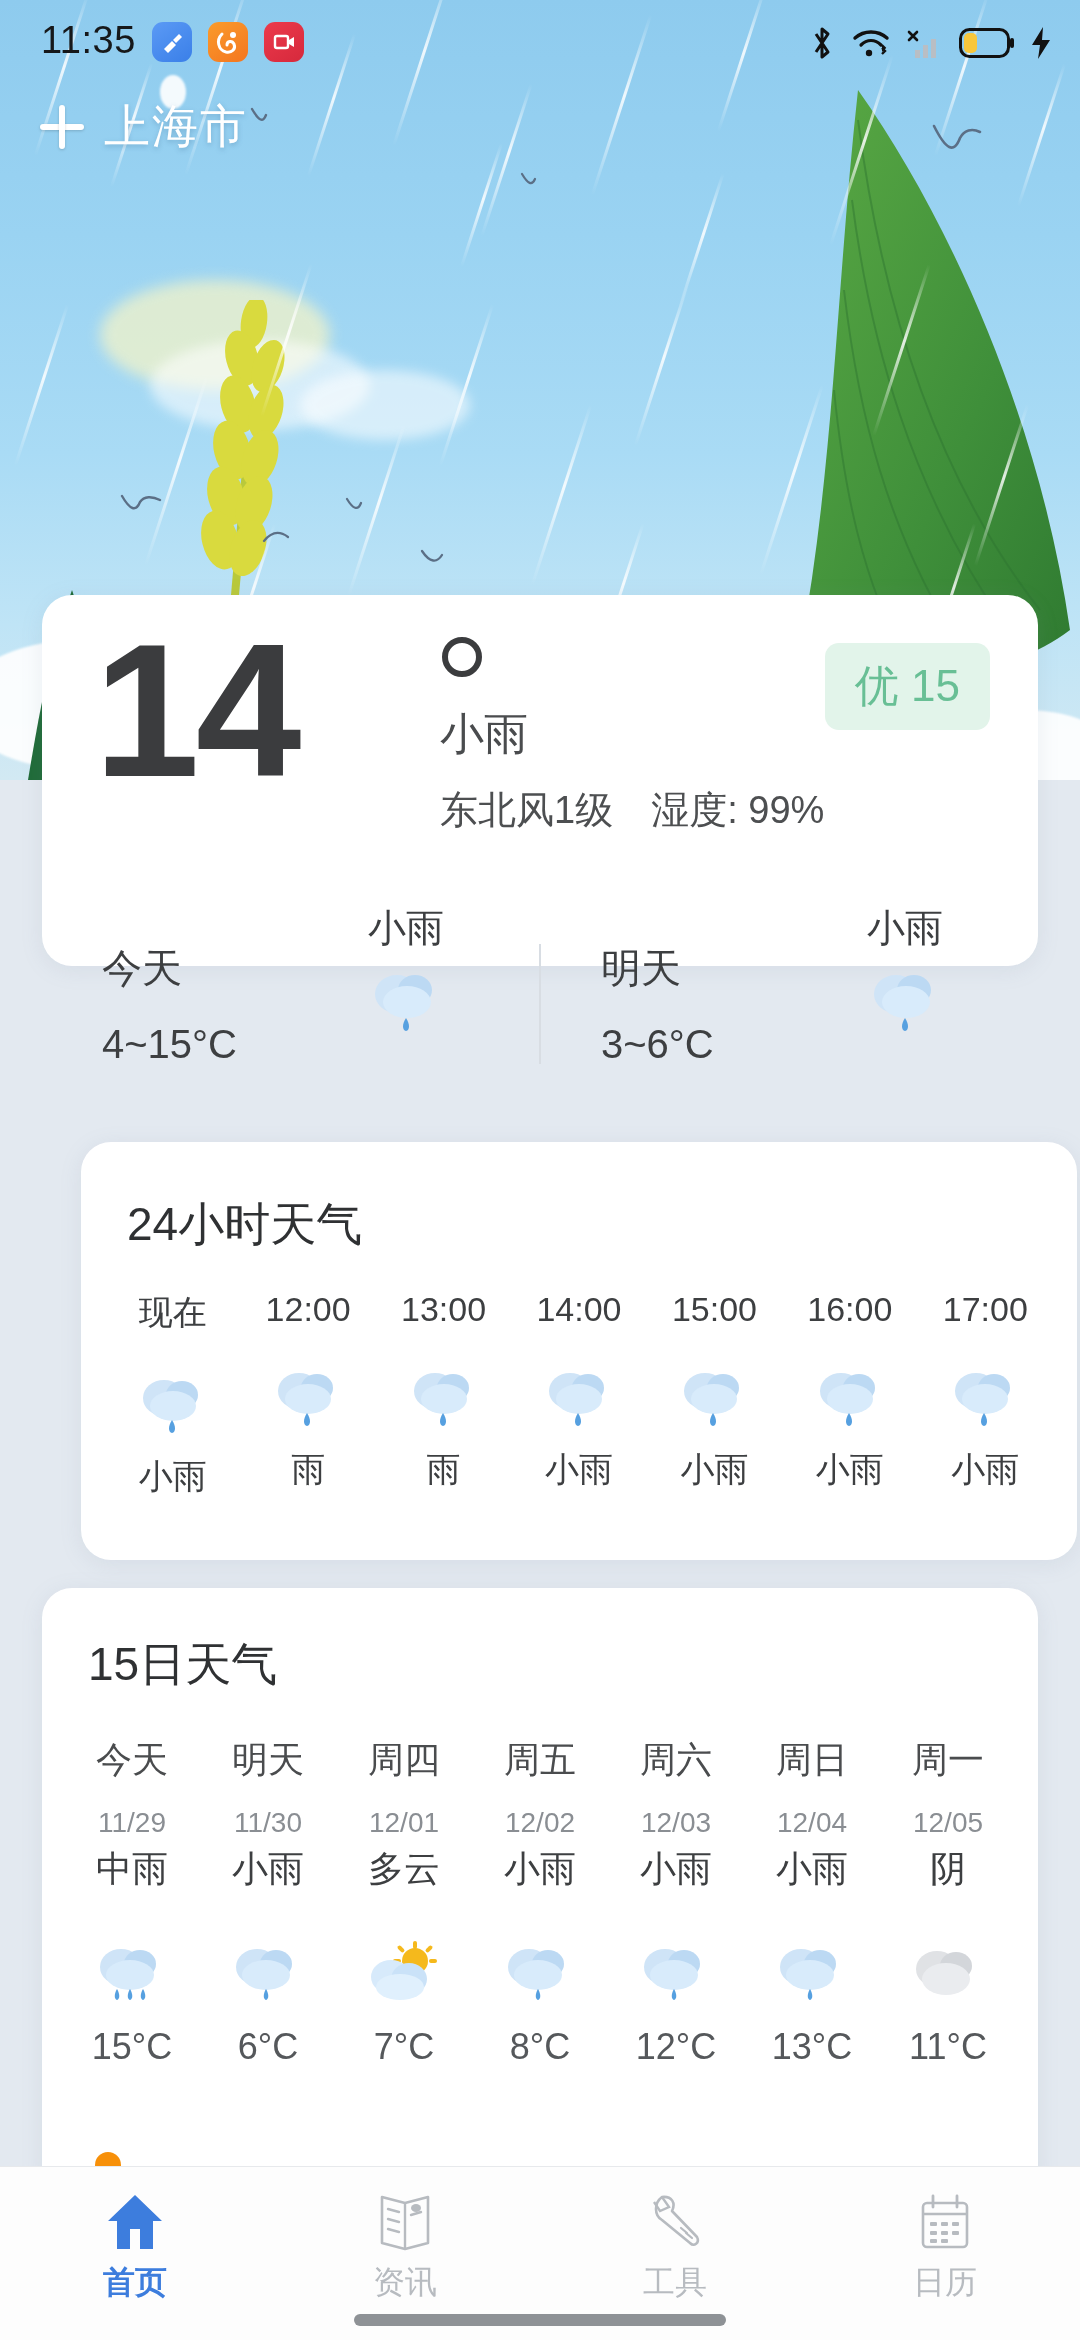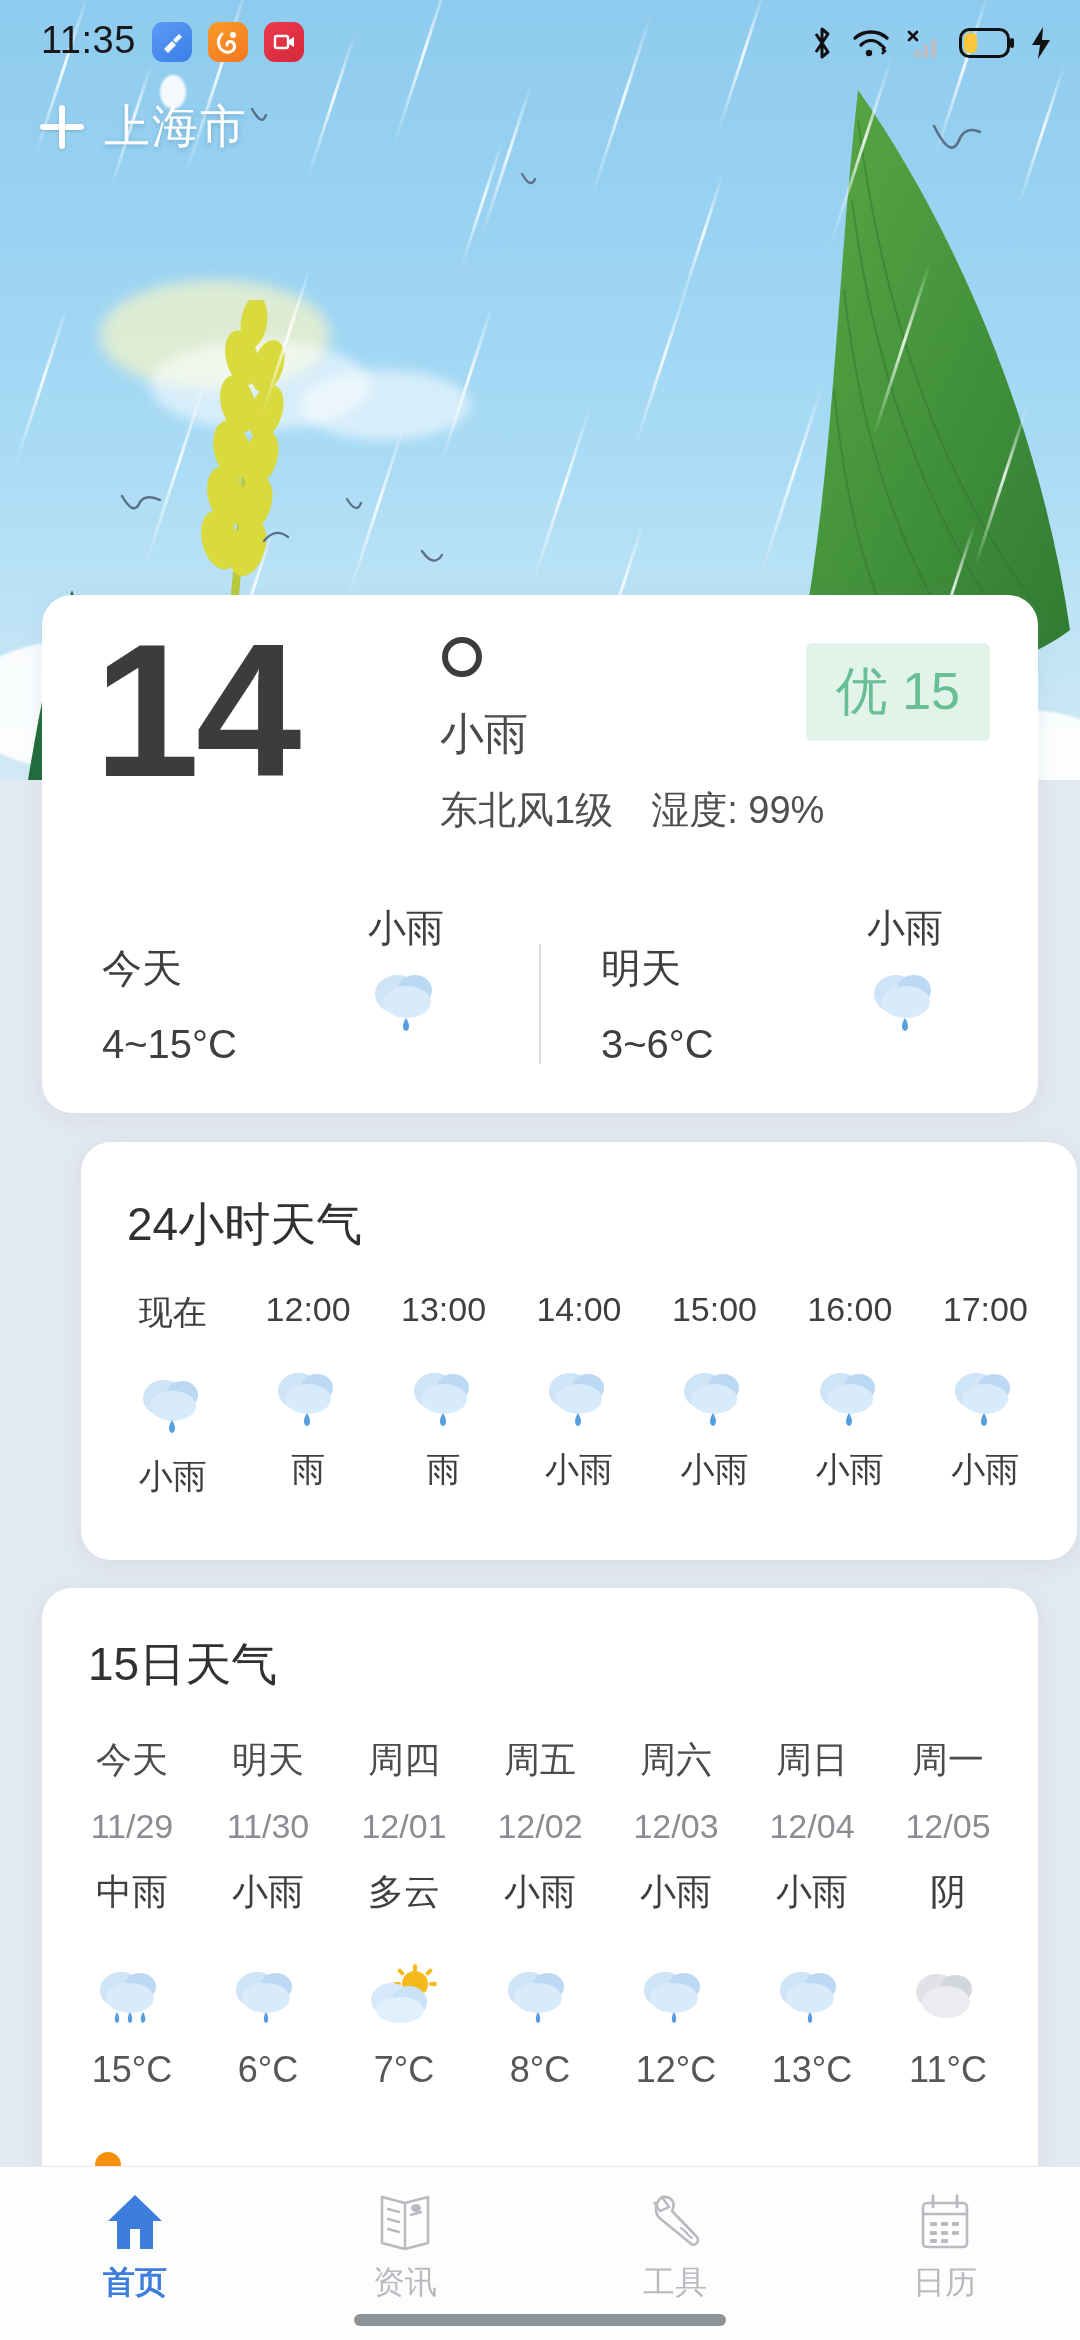--- a/index.html
+++ b/index.html
@@ -53,41 +53,41 @@
   #plus:after { left:19px; top:0; width:6px; height:44px; }
   #cityname { font-size:46px; color:#ffffff; letter-spacing:2px; text-shadow:0 2px 5px rgba(60,110,150,.35); }
 
   
   #scroll { position:absolute; left:0; top:0; width:1080px; height:2196px; z-index:10; }
   .card {
     position:absolute; left:42px; width:996px;
     background:#ffffff; border-radius:30px;
     box-shadow:0 4px 22px rgba(120,140,165,.13);
   }
-  #card-current { top:595px;  height:518px; }
+  #card-current { top:595px;  height:371px; }
   #card-hourly  { top:1142px; height:418px;margin-left:39px; }
   #card-daily   { top:1588px; height:610px; }
 
   
   #cur-top { position:relative; height:300px; }
   #cur-temp {
     position:absolute; left:52px; top:20px;
     font-size:190px; line-height:190px; color:#3b3c3e; font-weight:700; letter-spacing:-4px;
   }
   #cur-deg {
     position:absolute; left:400px; top:42px;
     width:40px; height:40px; border:6px solid #3b3c3e; border-radius:50%;
   }
   #cur-cond { position:absolute; left:398px; top:110px; font-size:44px; color:#4a4c4e; }
   #cur-meta { position:absolute; left:398px; top:190px; font-size:38px; color:#4d4f51; white-space:nowrap; }
   #cur-meta span { margin-right:38px; }
   #aqi {
     position:absolute; right:48px; top:48px;
     background:#e2f4ea; color:#68bf95;
-    font-size:52px; padding:14px 30px; border-radius:6px; white-space:nowrap;
+    font-size:44px; padding:14px 30px; border-radius:14px; white-space:nowrap;
   }
   #aqi b { font-weight:400; }
 
   #cur-bottom { position:absolute; left:0; top:300px; width:996px; height:218px; display:flex; }
   .tt-half { flex:1; display:flex; align-items:center; position:relative; }
   .tt-text { margin-left:60px; }
   .tt-day  { font-size:40px; color:#3d3f41; margin-bottom:26px; }
   .tt-range{ font-size:40px; color:#3d3f41; }
   .tt-right{ position:absolute; right:58px; top:8px; text-align:center; width:150px; }
   .tt-cond { font-size:38px; color:#3d3f41; margin-bottom:6px; }
@@ -108,21 +108,21 @@
   .h-icon { height:76px; display:flex; align-items:center; justify-content:center; margin-bottom:12px; }
   .h-cond { font-size:34px; color:#3d3f41; }
 
   
   #daily-grid {
     position:absolute; left:22px; top:148px; width:952px;
     display:grid; grid-template-columns:repeat(7,1fr);
   }
   .dcell { text-align:center; }
   .d-day  { font-size:36px; color:#4a4c4e; margin-bottom:22px; }
-  .d-date { font-size:34px; color:#8a8e93; margin-bottom:22px; }
+  .d-date { font-size:28px; color:#8a8e93; margin-bottom:6px; }
   .d-cond { font-size:36px; color:#3d3f41; margin-bottom:42px; }
   .d-icon { height:80px; display:flex; align-items:center; justify-content:center; margin-bottom:10px; }
   .d-temp { font-size:36px; color:#55585b; }
 
   
   #orange-dot {
     position:absolute; left:95px; top:2152px; width:26px; height:26px;
     border-radius:50% 50% 4px 50%; background:#f79009; z-index:11;
   }
 

